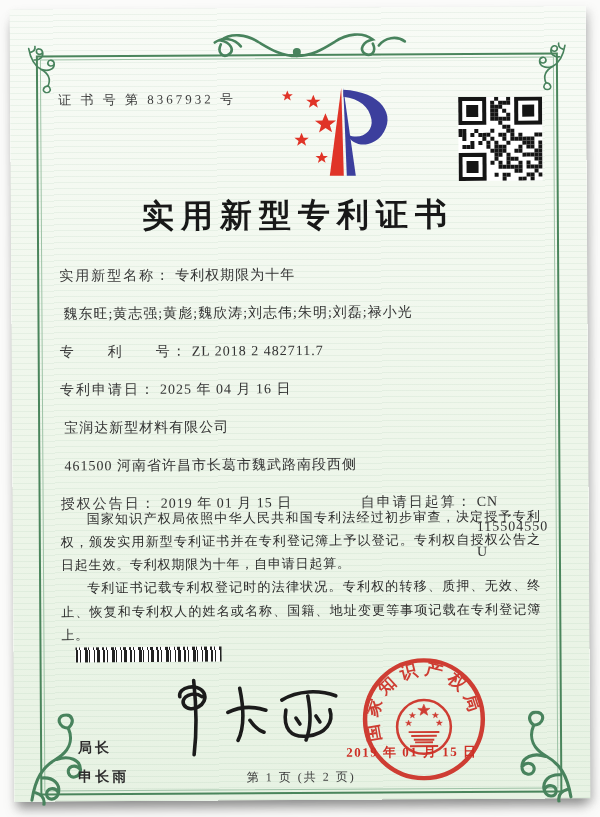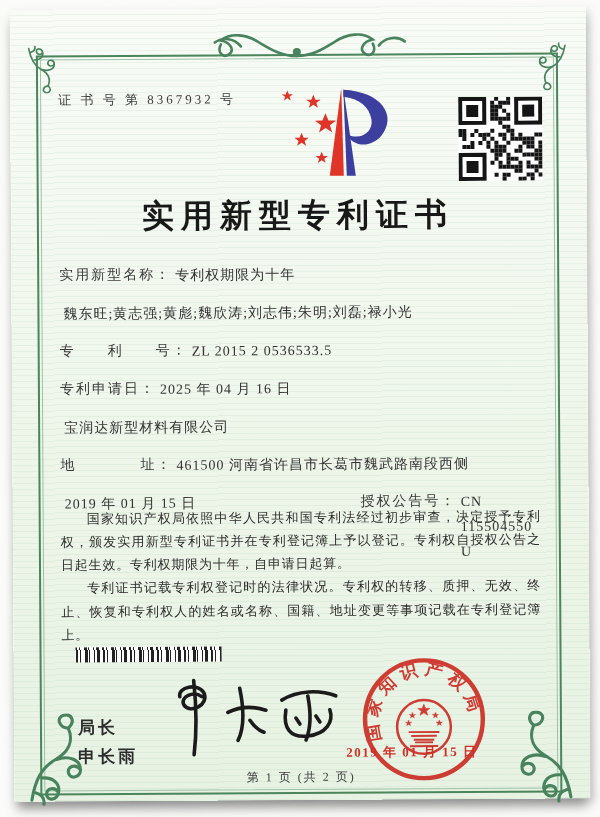--- a/index.html
+++ b/index.html
@@ -38,40 +38,40 @@
     font-size:13px;letter-spacing:3px;color:#3f3f3f;
   }
   .logo{position:absolute;left:50%;top:24px;transform:translateX(-14%);width:170px;height:108px;}
   .qr{position:absolute;right:14px;top:42px;width:84px;height:84px;background:#fff;}
   .title{
     position:absolute;left:0;right:0;top:138px;text-align:center;
     font-size:32px;font-weight:700;letter-spacing:7px;color:#181818;
   }
   .fields{position:absolute;left:20px;right:16px;top:206px;}
   .frow{display:flex;line-height:25px;margin-bottom:13px;font-size:14px;color:#333;}
-  .frow .lbl{letter-spacing:2px;white-space:pre;flex:0 0 auto;color:#3a3a3a;font-family:Liberation Mono, monospace;}
+  .frow .lbl{letter-spacing:2px;white-space:pre;flex:0 0 auto;color:#3a3a3a;}
   .frow .val{letter-spacing:1px;margin-left:4px;}
   .grant-row{display:flex;}
   .grant-left{flex:0 0 300px;display:flex;}
   .paras{
     position:absolute;left:20px;right:18px;top:450px;
     font-size:13px;line-height:1.78;color:#2d2d2d;letter-spacing:0.8px;text-align:justify;
   }
   .paras p{margin:0;text-indent:2em;}
   .barcode{
     position:absolute;left:34px;top:590px;width:146px;height:15px;
     background:repeating-linear-gradient(90deg,
       #222 0 2px, #fff 2px 4px, #222 4px 5px, #fff 5px 9px,
       #222 9px 12px, #fff 12px 13px, #222 13px 14px, #fff 14px 18px,
       #222 18px 19px, #fff 19px 21px, #222 21px 24px, #fff 24px 27px);
   }
   .director{
-    position:absolute;left:36px;top:656px;
+    position:absolute;left:36px;top:676px;
     font-family:Liberation Serif, serif;
-    font-size:17px;font-weight:600;color:#2c2c2c;letter-spacing:3px;line-height:29px;
+    font-size:14px;font-weight:600;color:#2c2c2c;letter-spacing:3px;line-height:29px;
   }
   .signature{position:absolute;left:112px;top:618px;width:190px;height:86px;}
   .seal{position:absolute;left:318px;top:600px;width:128px;height:128px;opacity:.93;}
   .seal-date{
     position:absolute;left:304px;top:688px;
     color:#cd3026;font-size:13px;font-weight:600;letter-spacing:1.5px;
   }
   .footer{
     position:absolute;left:0;right:0;bottom:6px;text-align:center;
     font-size:12px;color:#3c3c3c;letter-spacing:2px;
@@ -272,38 +272,38 @@
     <div class="fields">
       <div class="frow">
         <span class="lbl">实用新型名称：</span>
         <span class="val">专利权期限为十年</span>
       </div>
       <div class="frow">
         <span class="val">魏东旺;黄志强;黄彪;魏欣涛;刘志伟;朱明;刘磊;禄小光</span>
       </div>
       <div class="frow">
         <span class="lbl">专　　利　　号：</span>
-        <span class="val">ZL 2015 2 0536533.5</span>
+        <span class="val">ZL 2018 2 482711.7</span>
       </div>
       <div class="frow">
         <span class="lbl">专利申请日：</span>
         <span class="val">2025 年 04 月 16 日</span>
       </div>
       <div class="frow">
         <span class="val">宝润达新型材料有限公司</span>
       </div>
       <div class="frow">
-        <span class="lbl">地　　　　址：</span>
         <span class="val">461500 河南省许昌市长葛市魏武路南段西侧</span>
       </div>
       <div class="frow grant-row">
         <span class="grant-left">
+          <span class="lbl">授权公告日：</span>
           <span class="val">2019 年 01 月 15 日</span>
         </span>
-        <span class="lbl">授权公告号：</span>
+        <span class="lbl">自申请日起算：</span>
         <span class="val">CN 115504550 U</span>
       </div>
     </div>
 
     <div class="paras">
       <p>国家知识产权局依照中华人民共和国专利法经过初步审查，决定授予专利权，颁发实用新型专利证书并在专利登记簿上予以登记。专利权自授权公告之日起生效。专利权期限为十年，自申请日起算。</p>
       <p>专利证书记载专利权登记时的法律状况。专利权的转移、质押、无效、终止、恢复和专利权人的姓名或名称、国籍、地址变更等事项记载在专利登记簿上。</p>
     </div>
 
     <div class="barcode"></div>

